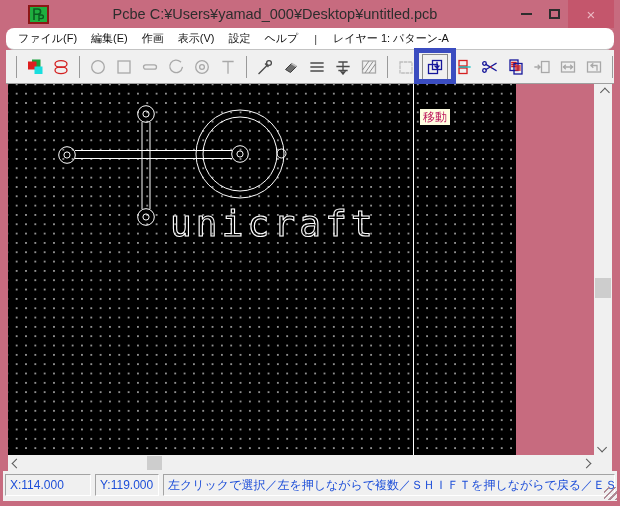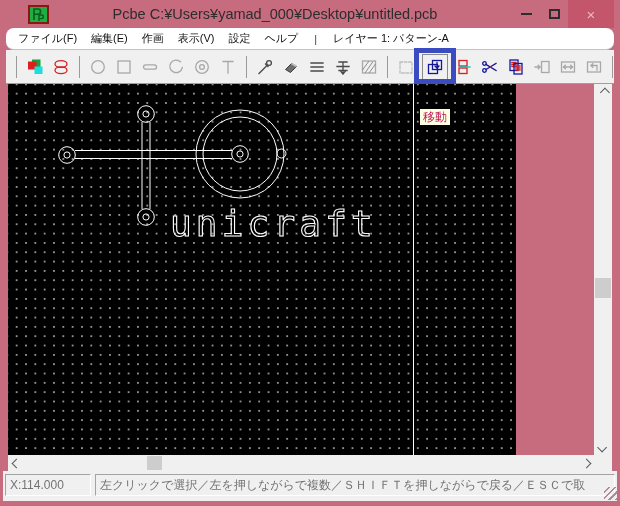--- a/index.html
+++ b/index.html
@@ -57,21 +57,21 @@
   .chev{width:7px;height:7px;border:solid #5a5a5a;border-width:1.6px 1.6px 0 0;}
   .up{transform:rotate(-45deg) translate(1px,1px);}
   .down{transform:rotate(135deg) translate(1px,1px);}
   .left{transform:rotate(-135deg);}
   .right{transform:rotate(45deg);}
   .vthumb{position:absolute;left:1px;width:16px;background:#cdcdcd;}
   .hthumb{position:absolute;top:1px;height:14px;background:#cdcdcd;}
 
   
   .statusbar{position:absolute;left:3px;top:471px;width:614px;height:30px;background:#f0f0f0;
-    display:flex;align-items:center;gap:4px;padding:3px 2px 5px 2px;font-size:12px;color:#737373;}
+    display:flex;align-items:center;gap:4px;padding:3px 2px 5px 2px;font-size:12px;color:#1d4ed8;}
   .spanel{height:22px;line-height:20px;background:#f0f0f0;border:1px solid;border-color:#a3a3a3 #fff #fff #a3a3a3;
     padding:0 4px;white-space:nowrap;overflow:hidden;}
   .sp-x{width:86px;flex:none;}
   .sp-y{width:64px;flex:none;}
   .sp-msg{flex:1;}
   .grip{position:absolute;right:3px;bottom:6px;width:13px;height:13px;
     background:repeating-linear-gradient(135deg,transparent 0 3px,#b08a95 3px 4.5px);}
 </style>
 </head>
 <body>
@@ -294,17 +294,18 @@
     </div>
     <div class="hthumb" id="hthumb" style="left: 139px; width: 15px;"></div>
     <div class="sb-btn" style="right:0;top:0;width:16px;height:16px;">
       <span class="chev right"></span>
     </div>
   </div>
   <div class="corner"></div>
 
   <div class="statusbar">
     <div class="spanel sp-x">X:114.000</div>
+    <div class="spanel sp-y">Y:119.000</div>
     <div class="spanel sp-msg">左クリックで選択／左を押しながらで複数／ＳＨＩＦＴを押しながらで戻る／ＥＳＣで取</div>
   </div>
   <div class="grip"></div>
 
 </div>
 
 </body></html>

